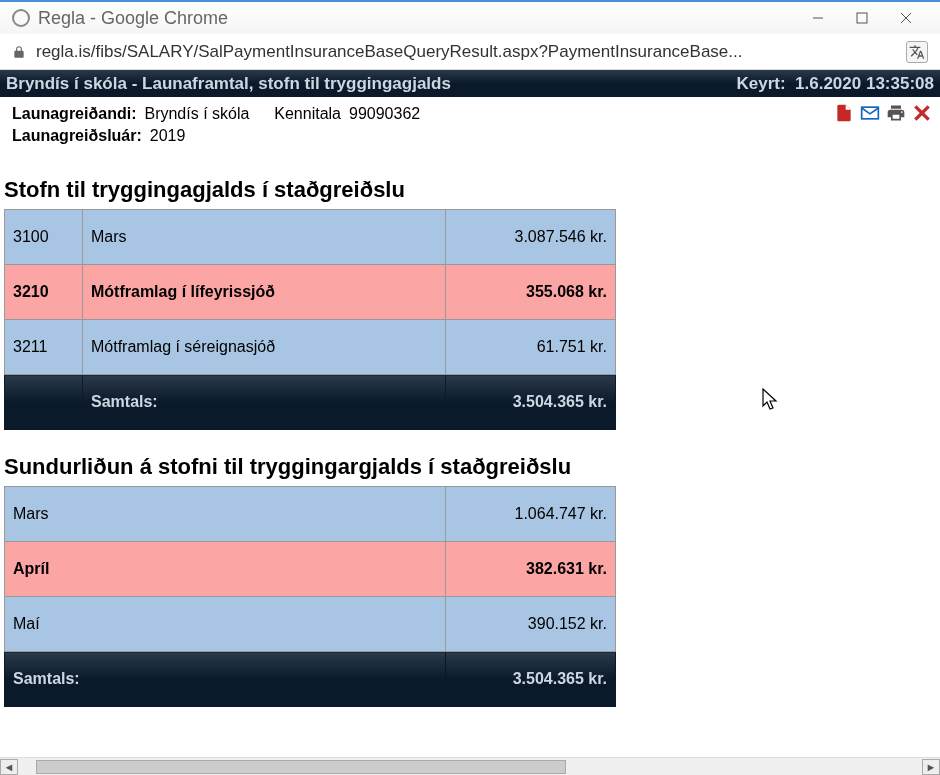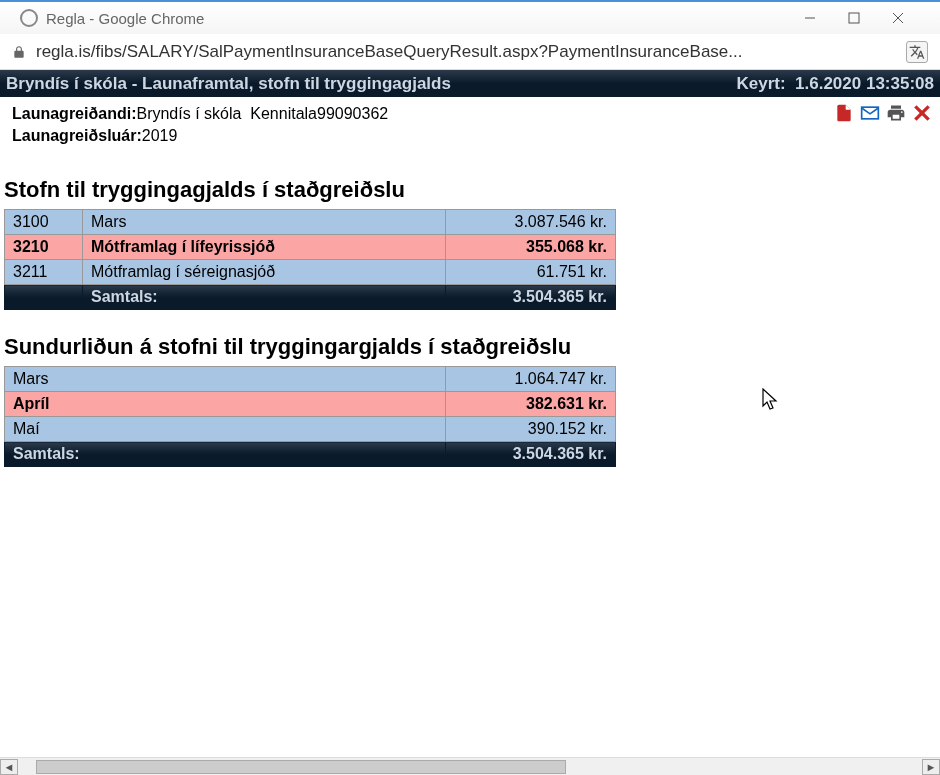--- a/index.html
+++ b/index.html
@@ -1,48 +1,48 @@
 <!DOCTYPE html>
 <html><head>
   <meta charset="utf-8">
   <style>
     * { margin: 0; padding: 0; box-sizing: border-box; }
     body { font-family: Arial, sans-serif; background: #fff; width: 940px; height: 775px; overflow: hidden; }
 
     
-    .titlebar { height: 34px; background: linear-gradient(to bottom, #fff, #f5f5f5); border-top: 2px solid #4a90d9; display: flex; align-items: center; padding: 0 20px; color: #666; font-size: 15px; }
+    .titlebar { height: 34px; background: linear-gradient(to bottom, #fff, #f5f5f5); border-top: 2px solid #4a90d9; display: flex; align-items: center; padding: 0 12px; color: #666; font-size: 18px; }
     .titlebar-icon { width: 18px; height: 18px; margin-right: 8px; border: 2px solid #888; border-radius: 50%; position: relative; }
     .titlebar-icon::after { content: ''; position: absolute; width: 10px; height: 6px; border: 2px solid #888; border-top: none; border-radius: 0 0 50% 50%; left: 1px; bottom: -4px; display: none; }
     .window-controls { margin-left: auto; display: flex; gap: 0; }
     .window-btn { width: 44px; height: 28px; display: flex; align-items: center; justify-content: center; color: #555; font-size: 14px; }
 
     .addrbar { height: 36px; background: #fff; display: flex; align-items: center; padding: 0 12px; font-size: 17px; color: #333; border-bottom: 1px solid #ddd; justify-content: center; }
     .lock-icon { width: 14px; height: 14px; margin-right: 10px; fill: #666; }
     .addrbar-url { flex: 1; overflow: hidden; white-space: nowrap; text-overflow: ellipsis; }
     .translate-icon { width: 22px; height: 22px; margin-left: 8px; display: flex; align-items: center; justify-content: center; border: 1px solid #aaa; border-radius: 3px; background: #f5f5f5; }
 
     
     .report-header { height: 27px; background: linear-gradient(to bottom, #2a3a4a 0%, #0a1a2a 50%, #0a1a2a 100%); color: #cdd7e3; font-size: 17px; font-weight: bold; display: flex; align-items: center; padding: 0 6px; }
     .report-header-left { flex: 1; }
     .report-header-right { }
 
     
     .info-block { padding: 8px 12px; position: relative; }
-    .info-row { display: flex; gap: 0; font-size: 16px; color: #000; margin-bottom: 4px; }
+    .info-row { display: flex; gap: 8px; font-size: 16px; color: #000; margin-bottom: 4px; }
     .info-label { font-weight: bold; }
     .actions { position: absolute; right: 8px; top: 6px; display: flex; gap: 6px; align-items: center; }
     .action-btn { width: 20px; height: 20px; cursor: pointer; }
 
     
     .section { padding: 6px 4px 4px 4px; }
     .section-title { font-size: 22px; font-weight: bold; padding: 14px 0 6px 0; }
 
     
     .data-table { width: 612px; border-collapse: collapse; font-size: 16px; }
-    .data-table td { border: 1px solid #999; padding: 3px 8px; margin-left: 24px; }
+    .data-table td { border: 1px solid #999; padding: 18px 8px; margin-left: 24px; }
     .row-odd { background: #a8c6e4; }
     .row-even { background: #fca5a5; font-weight: bold; }
     .col-code { width: 78px; }
     .col-desc { }
     .col-amount { text-align: right; width: 170px;}
     .total-row td { background: linear-gradient(to bottom, #2a3a4a 0%, #0a1a2a 50%, #0a1a2a 100%); color: #cdd7e3; font-weight: bold; border: 1px solid #0a1a2a; }
 
     
     .hscroll { position: absolute; bottom: 0; left: 0; right: 0; height: 18px; background: #f0f0f0; border-top: 1px solid #ddd; display: flex; align-items: center; }
     .hscroll-track { flex: 1; height: 16px; background: #f0f0f0; position: relative; }

